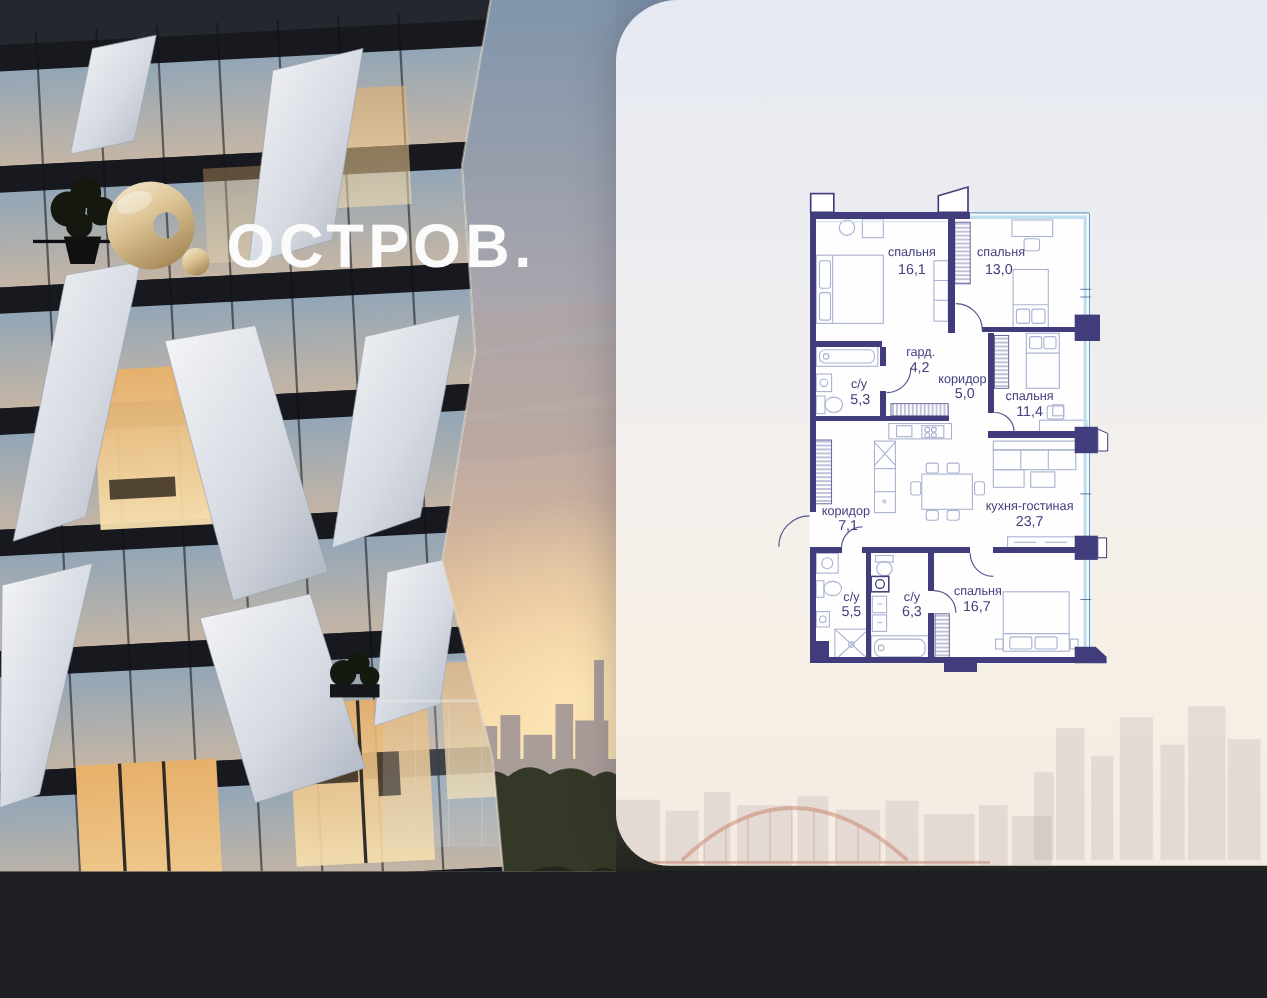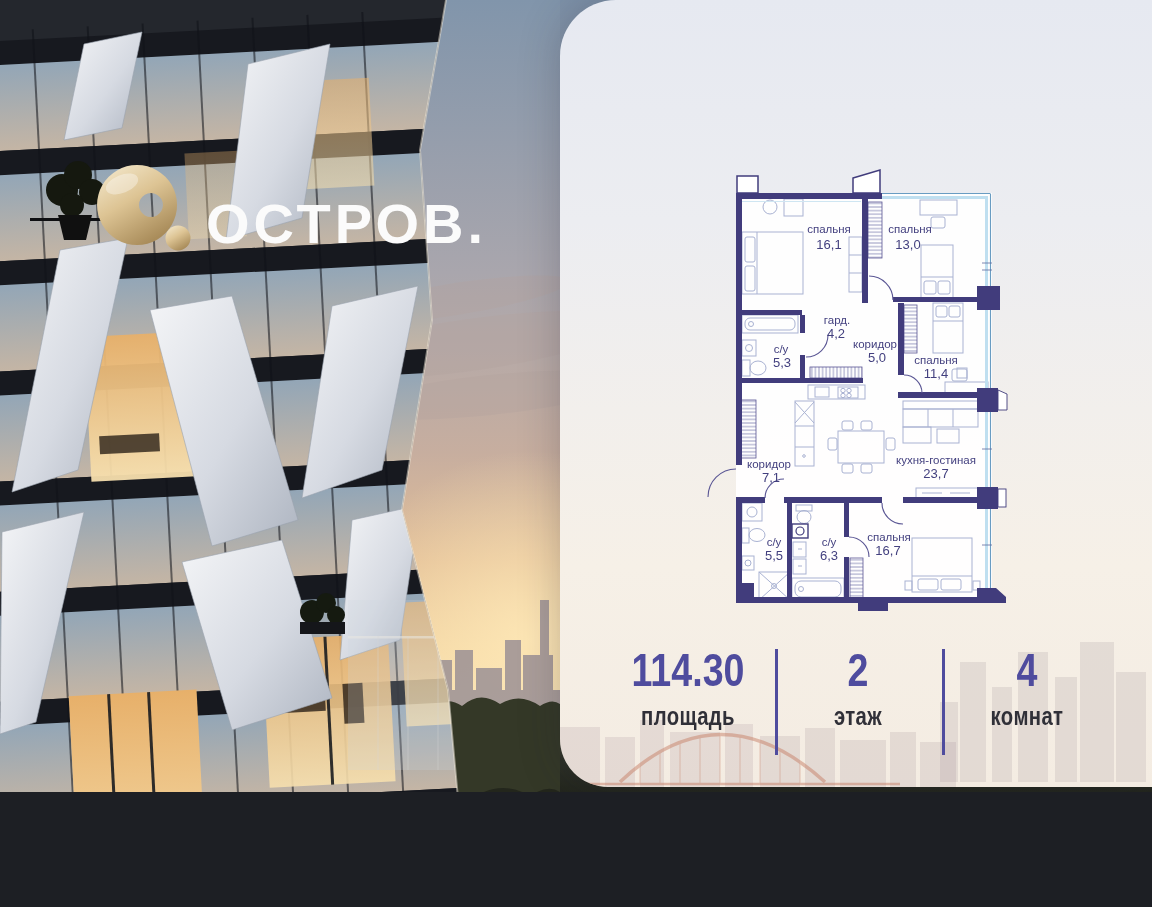--- a/index.html
+++ b/index.html
@@ -445,30 +445,14 @@
         <text class="num" x="936" y="478">23,7</text>
         <text class="lbl" x="774" y="546">с/у</text>
         <text class="num" x="774" y="560">5,5</text>
         <text class="lbl" x="829" y="546">с/у</text>
         <text class="num" x="829" y="560">6,3</text>
         <text class="lbl" x="889" y="541">спальня</text>
         <text class="num" x="888" y="555">16,7</text>
       </g>
     </svg>
 
-    <div id="stats">
-      <div class="stat" style="left:48px;width:160px;">
-        <div class="stat-value">114.30</div>
-        <div class="stat-label">площадь</div>
-      </div>
-      <div class="divider" style="left:215px;"></div>
-      <div class="stat" style="left:230px;width:136px;">
-        <div class="stat-value">2</div>
-        <div class="stat-label">этаж</div>
-      </div>
-      <div class="divider" style="left:382px;"></div>
-      <div class="stat" style="left:396px;width:142px;">
-        <div class="stat-value">4</div>
-        <div class="stat-label">комнат</div>
-      </div>
-    </div>
   </div>
 </div>
 
 </body></html>

